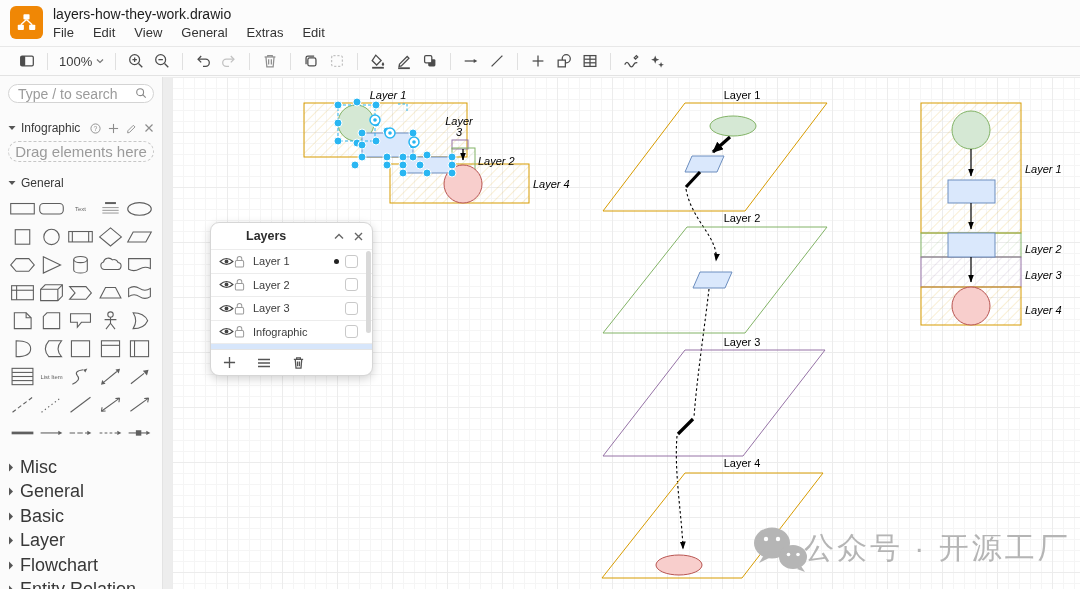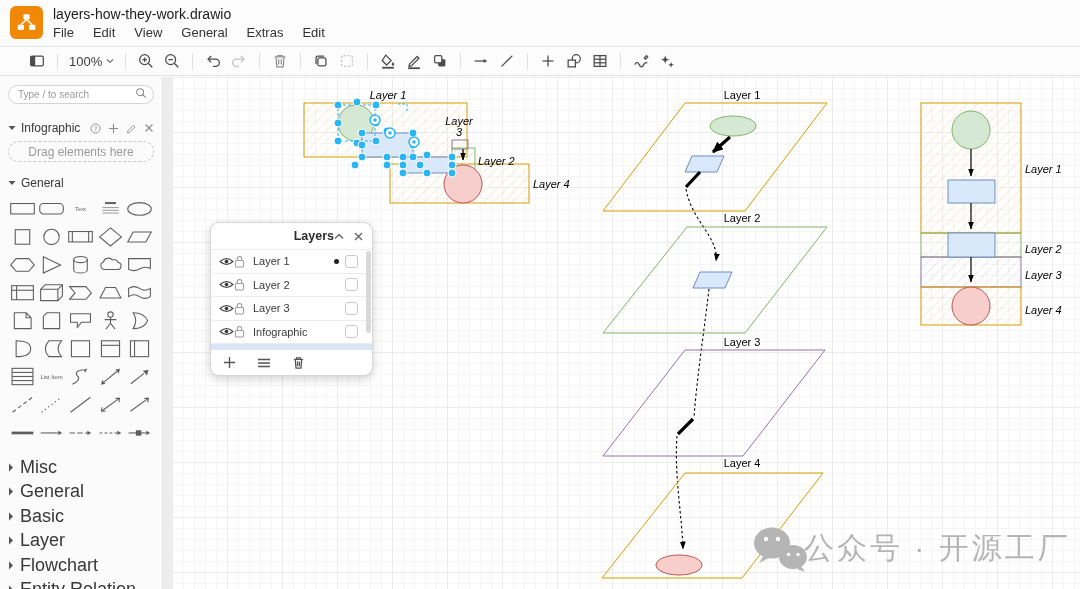--- a/index.html
+++ b/index.html
@@ -9,43 +9,43 @@
 
   
   .titlebar { height:46px; background:#fcfcfc; display:flex; align-items:flex-start; padding:6px 0 0 10px; }
   .logo { width:33px; height:33px; border-radius:6px; background:#f08705; display:flex; align-items:center; justify-content:center; flex:0 0 auto; }
   .title-wrap { margin-left:10px; }
   .filename { font-size:14px; color:#1c1c1c; line-height:16px; }
   .menubar { display:flex; gap:19px; margin-top:3px; }
   .menu-item { font-size:13px; color:#333; cursor:default; }
 
   
-  .toolbar { height:30px; border-top:1px solid #e8e8e8; border-bottom:1px solid #e3e3e3; background:#fcfcfc; display:flex; align-items:center; padding-left:24px; }
+  .toolbar { height:30px; border-top:1px solid #e8e8e8; border-bottom:1px solid #e3e3e3; background:#fcfcfc; display:flex; align-items:center; padding-left:14px; }
   .tb-btn { width:26px; height:24px; display:flex; align-items:center; justify-content:center; color:#4c4c4c; }
   .tb-btn svg { stroke:#4c4c4c; fill:none; stroke-width:1.4; }
   .tb-btn.dim svg { stroke:#c2c2c2; }
   .tb-btn.mid svg { stroke:#8f8f8f; }
   .tb-btn svg .f { fill:#4c4c4c; stroke:none; }
   .tb-sep { width:1px; height:17px; background:#e0e0e0; margin:0 7px; }
   .zoom-select { display:flex; align-items:center; gap:4px; font-size:13px; color:#3c3c3c; padding:0 4px; }
 
   
   .main { position:absolute; top:77px; left:0; right:0; bottom:0; display:flex; }
   .sidebar { width:162px; background:#fbfbfb; padding:7px 8px 0 8px; overflow:hidden; flex:0 0 auto; }
   .side-scroll { width:10px; background:#ededed; border-left:1px solid #e3e3e3; flex:0 0 auto; }
 
   .search-box { position:relative; height:19px; margin-bottom:18px; }
-  .search-box input { width:100%; height:19px; border:1px solid #d4d4d4; border-radius:10px; padding:0 22px 0 9px; font-size:10px; color:#444; background:#fff; outline:none; font-family:"Liberation Sans",sans-serif; }
+  .search-box input { width:100%; height:19px; border:1px solid #d4d4d4; border-radius:10px; padding:0 22px 0 9px; font-size:14px; color:#444; background:#fff; outline:none; font-family:"Liberation Sans",sans-serif; }
   .search-box input::placeholder { color:#9b9b9b; }
   .search-box .mag { position:absolute; right:7px; top:3px; }
 
   .section-head { display:flex; align-items:center; font-size:12px; color:#383838; margin:6px 0; }
   .section-head .caret { margin-right:5px; }
   .sp-icons { margin-left:auto; display:flex; gap:7px; align-items:center; color:#8c8c8c; }
-  .dragbox { border:1px dashed #c7c7c7; border-radius:11px; height:21px; display:flex; align-items:center; justify-content:center; font-size:12px; color:#9b9b9b; margin:4px 0 14px 0; }
+  .dragbox { border:1px dashed #c7c7c7; border-radius:11px; height:21px; display:flex; align-items:center; justify-content:center; font-size:15px; color:#9b9b9b; margin:4px 0 14px 0; }
 
   .palette { display:grid; grid-template-columns:repeat(5,1fr); row-gap:3px; margin-bottom:10px; }
   .shape-cell { width:29px; height:25px; display:flex; align-items:center; justify-content:center; }
   .shape-cell svg { stroke:#5f5f5f; fill:none; stroke-width:1.2; }
   .shape-cell svg .fillicon { fill:#5f5f5f; stroke:none; }
   .shape-cell svg .tiny { font:6.5px "Liberation Sans",sans-serif; fill:#5f5f5f; stroke:none; }
   .collapsed-list { margin-top:8px; }
   .collapsed-row { display:flex; align-items:center; font-size:18px; color:#383838; height:24.5px; }
   .collapsed-row .caret { margin-right:6px; }
 
@@ -57,21 +57,21 @@
       linear-gradient(#f5f5f5 1px, transparent 1px),
       linear-gradient(90deg,#f5f5f5 1px, transparent 1px);
     background-size:55px 55px, 55px 55px, 11px 11px, 11px 11px; }
   .canvas > svg.diagram { position:absolute; left:0; top:0; }
   .dlabel { font-family:"Liberation Sans",sans-serif; font-size:11px; fill:#000; }
   .ital { font-style:italic; }
 
   
   .layers-panel { position:absolute; left:38px; top:145px; width:163px; background:#fff; border:1px solid #d6d6d6; border-radius:9px; box-shadow:0 3px 10px rgba(0,0,0,.18); overflow:hidden; }
   .lp-header { height:26px; display:flex; align-items:center; padding:0 9px; }
-  .lp-title { flex:1; text-align:right; font-size:12.5px; font-weight:bold; color:#2d2d2d; padding-left:26px; }
+  .lp-title { flex:1; text-align:left; font-size:12.5px; font-weight:bold; color:#2d2d2d; padding-left:26px; }
   .lp-hicons { display:flex; gap:10px; align-items:center; color:#666; }
   .lp-list { height:100px; overflow:hidden; position:relative; }
   .lp-row { height:23.5px; display:flex; align-items:center; border-top:1px solid #ececec; padding:0 8px; position:relative; }
   .lp-row .lbl { font-size:11px; color:#3a3a3a; margin-left:8px; }
   .lp-row.selected { background:#d7e6fb; }
   .lp-row .dot { width:5px; height:5px; border-radius:50%; background:#222; margin-left:auto; margin-right:6px; }
   .lp-row .spacer { margin-left:auto; }
   .lp-check { width:13px; height:13px; border:1px solid #c9c9c9; border-radius:3px; background:#fff; margin-right:6px; }
   .lp-scroll { position:absolute; right:1px; top:2px; width:5px; height:82px; border-radius:3px; background:#d9d9d9; }
   .lp-footer { height:26px; border-top:1px solid #e4e4e4; display:flex; align-items:center; gap:21px; padding:0 12px; color:#555; }

